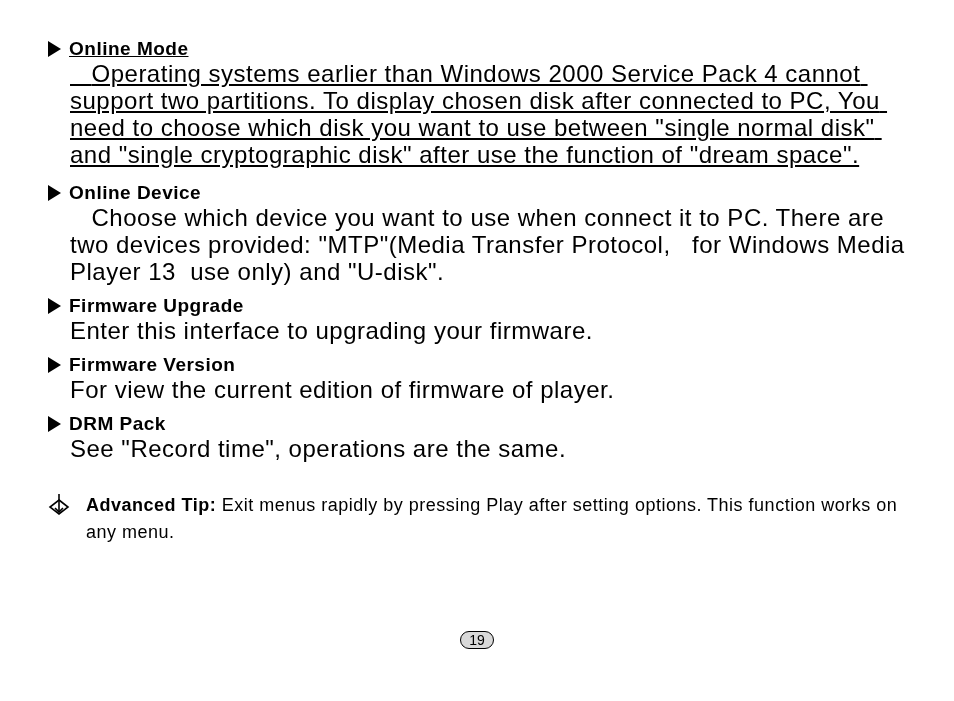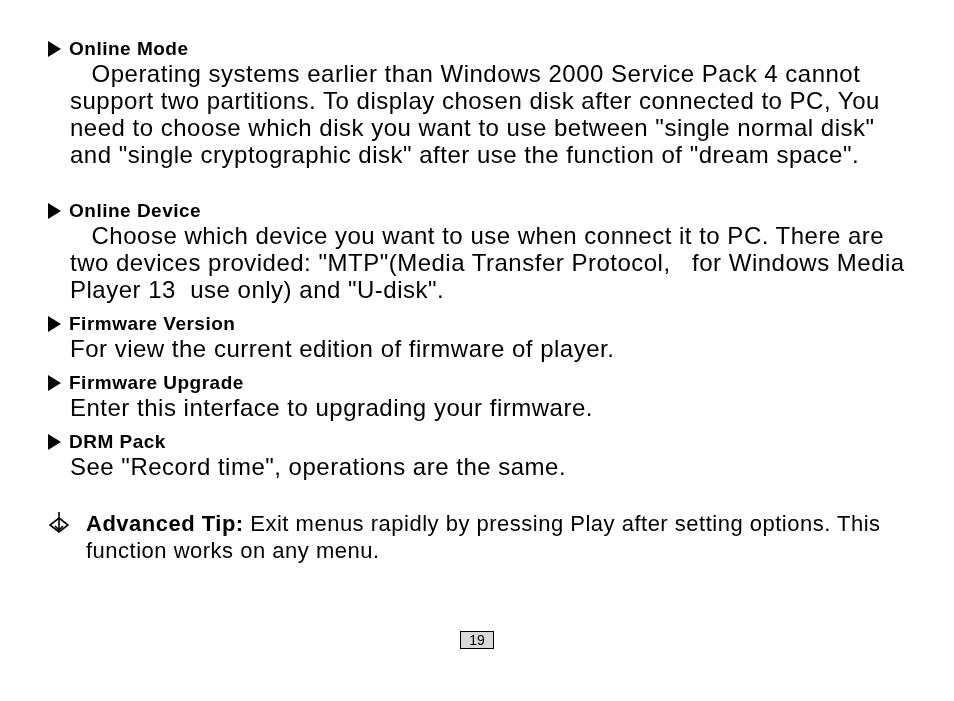--- a/index.html
+++ b/index.html
@@ -41,47 +41,47 @@
     display: flex;
     align-items: flex-start;
     margin-top: 30px;
   }
   .tip-icon {
     flex: 0 0 auto;
     margin-right: 16px;
     margin-top: 2px;
   }
   .tip-text {
-    font-size: 22px;
+    font-size: 18px;
     line-height: 27px;
     letter-spacing: 0.5px;
   }
   .tip-label {
     font-weight: 900;
     font-family: "Arial Black", Arial, sans-serif;
     letter-spacing: 0.5px;
   }
   .pagenum {
     position: absolute;
     bottom: 52px;
     left: 0; right: 0;
     text-align: center;
   }
   .pagenum span {
     display: inline-block;
     border: 1px solid #000;
-    border-radius: 0;
+    border-radius: 9px;
     padding: 0 8px;
     font-size: 14px;
     line-height: 16px;
     background: #d9d9d9;
   }
   
   .gap-small { margin-bottom: 10px; }
-  .gap-mid { margin-bottom: 32px; }
+  .gap-mid { margin-bottom: 14px; text-decoration: underline; }
 </style>
 </head>
 <body>
 
 <div class="page">
 
   <div class="section gap-mid">
     <div class="section-heading">
       <span class="tri"></span>
       <span>Online Mode</span>
@@ -94,31 +94,31 @@
       <span class="tri"></span>
       <span>Online Device</span>
     </div>
     <div class="section-body" style="white-space: pre-wrap;">   Choose which device you want to use when connect it to PC. There are two devices provided: "MTP"(Media Transfer Protocol,   for Windows Media Player 13  use only) and "U-disk".</div>
   </div>
 
 
   <div class="section gap-small">
     <div class="section-heading">
       <span class="tri"></span>
-      <span>Firmware Version</span>
+      <span>Firmware Upgrade</span>
     </div>
-    <div class="section-body">For view the current edition of firmware of player.</div>
+    <div class="section-body">Enter this interface to upgrading your firmware.</div>
   </div>
 
   <div class="section gap-small">
     <div class="section-heading">
       <span class="tri"></span>
-      <span>Firmware Upgrade</span>
+      <span>Firmware Version</span>
     </div>
-    <div class="section-body">Enter this interface to upgrading your firmware.</div>
+    <div class="section-body">For view the current edition of firmware of player.</div>
   </div>
 
   <div class="section gap-small">
     <div class="section-heading">
       <span class="tri"></span>
       <span>DRM Pack</span>
     </div>
     <div class="section-body">See "Record time", operations are the same.</div>
   </div>
 

